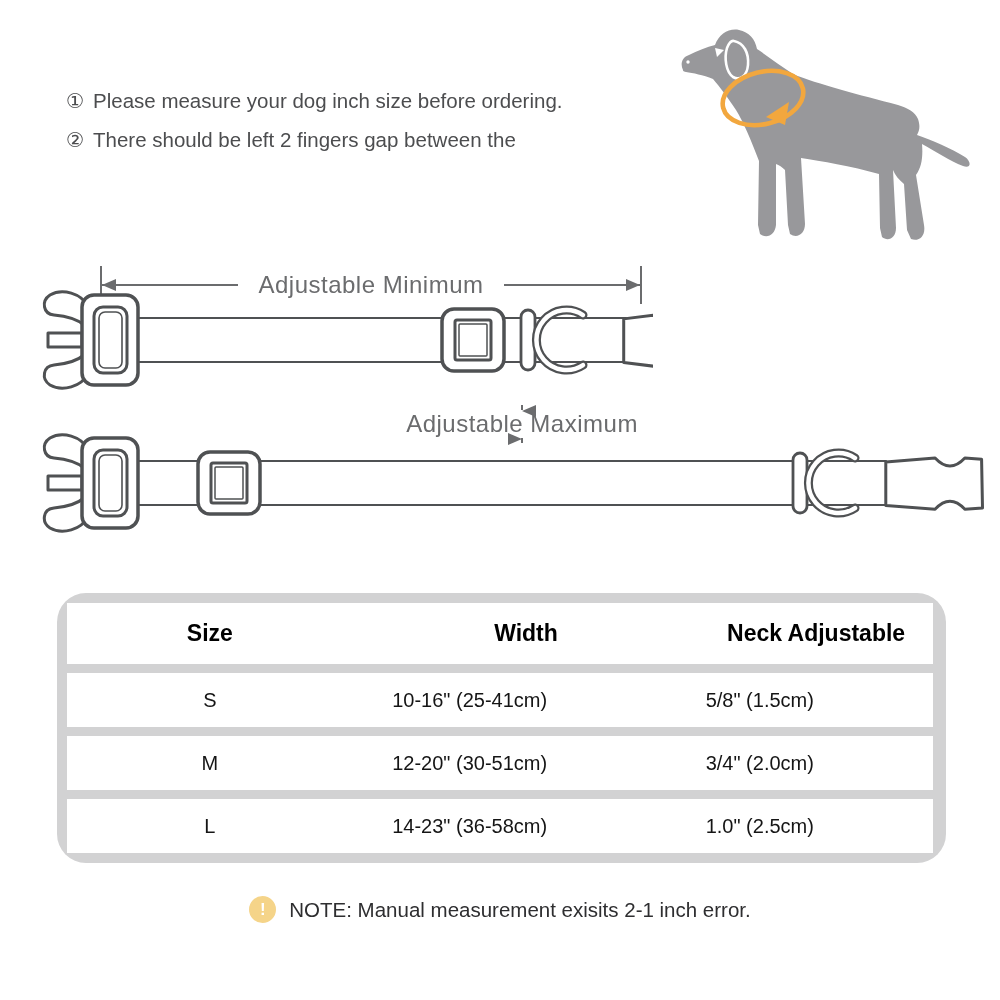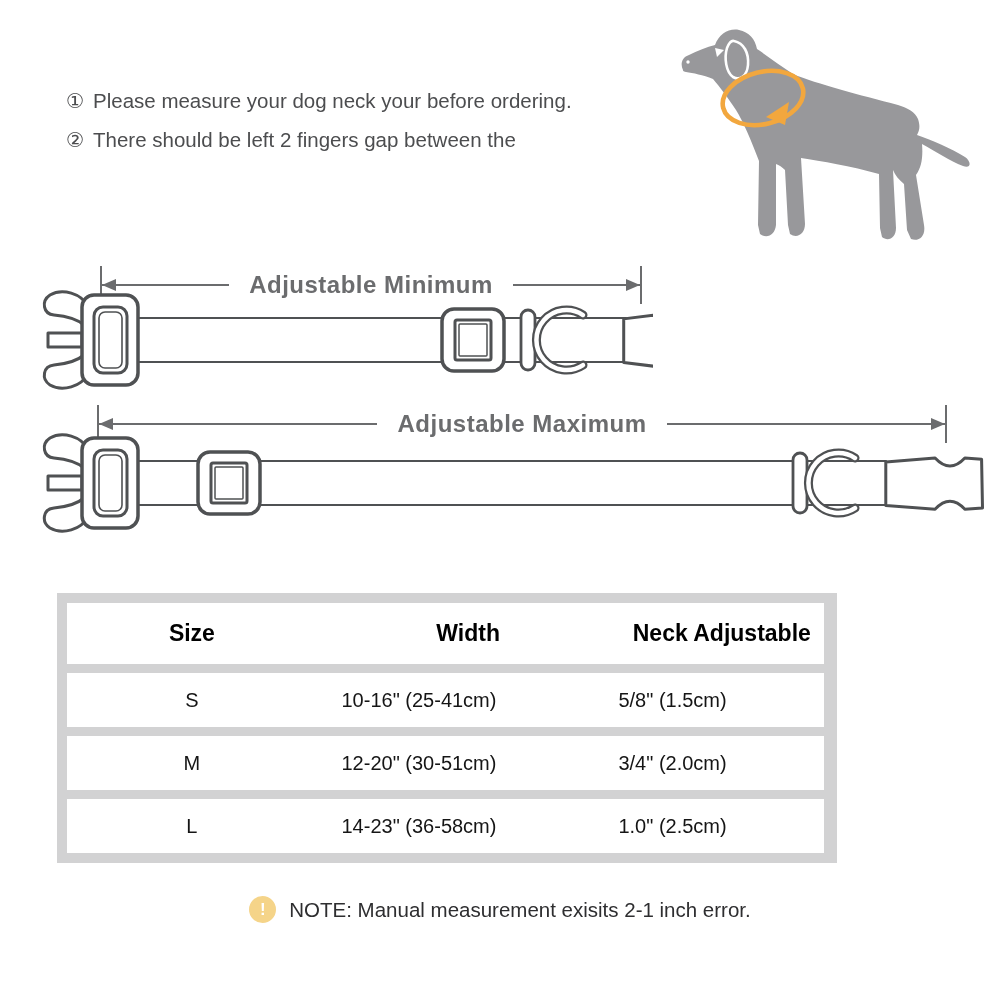--- a/index.html
+++ b/index.html
@@ -9,58 +9,58 @@
   }
   .abs{position:absolute;}
 
   
   .instructions{left:66px;top:86px;width:620px;color:#4c4d4f;font-size:20.5px;line-height:29px;}
   .instr{position:relative;padding-left:27px;margin-bottom:10px;}
   .instr .num{position:absolute;left:0;top:0;}
   .instr .line{display:block;}
 
   
-  .dim{display:flex;align-items:center;color:#6b6c6e;height:38px;font-weight:bold;}
+  .dim{display:flex;align-items:center;color:#6b6c6e;height:38px;}
   .dim .tick{width:2px;height:38px;background:#6b6c6e;}
   .dim .shaft{flex:1;height:2.4px;background:#6b6c6e;position:relative;}
   .dim .shaft::before{content:'';position:absolute;top:-4.8px;border-top:6px solid transparent;border-bottom:6px solid transparent;}
   .dim .shaft-l::before{left:0;border-right:14px solid #6b6c6e;}
   .dim .shaft-r::before{right:0;border-left:14px solid #6b6c6e;}
   .dim .dim-label{padding:0 20px;font-size:24px;white-space:nowrap;letter-spacing:0.5px;}
   .dim1{left:100px;top:266px;width:542px;}
-  .dim2{left:97px;top:405px;width:850px;}
+  .dim2{left:97px;top:405px;width:850px;flex-direction:column;}
 
   .collar1{left:38px;top:285px;width:615px;height:110px;}
   .collar2{left:38px;top:428px;width:950px;height:110px;}
   .dog{left:655px;top:18px;width:335px;height:245px;}
 
   
-  .table-panel{left:57px;top:593px;width:780px;height:270px;background:#d2d2d3;
-    box-sizing:border-box;padding:10px 13px 10px 10px;display:flex;flex-direction:column;gap:9px;}
+  .table-panel{left:57px;top:593px;width:889px;height:270px;background:#d2d2d3;
+    box-sizing:border-box;padding:10px 13px 10px 10px;display:flex;flex-direction:column;gap:9px;border-radius:29px;}
   .trow{background:#ffffff;display:flex;align-items:stretch;flex:0 0 54px;}
   .trow.thead{flex:0 0 61px;}
   .trow .c{display:flex;align-items:center;justify-content:center;font-size:20px;color:#151515;}
   .trow .c1{width:33%;}
   .trow .c2{width:27%;}
   .trow .c3{width:40%;}
   .trow.thead .c{font-weight:bold;font-size:23px;color:#000;}
 
   
   .note{left:0;top:896px;width:1000px;display:flex;justify-content:center;align-items:center;gap:13px;}
   .note-icon{width:27px;height:27px;border-radius:50%;background:#f5d489;color:#ffffff;
     display:flex;align-items:center;justify-content:center;font-size:17px;font-weight:bold;}
   .note-text{font-size:20.5px;color:#2e2e30;}
 </style>
 </head>
 <body>
 
 <div class="abs instructions">
   <div class="instr">
     <span class="num">①</span>
-    <span class="line">Please measure your dog neck your before ordering.</span>
+    <span class="line">Please measure your dog inch size before ordering.</span>
   </div>
   <div class="instr">
     <span class="num">②</span>
     <span class="line">There should be left 2 fingers gap between the</span>
   </div>
 </div>
 
 <svg class="abs dog" viewBox="0 0 335 245" aria-hidden="true">
   <path fill="#98989b" d="
     M28,52 C25,46 27,39 34,37 C42,33 52,29 60,27

